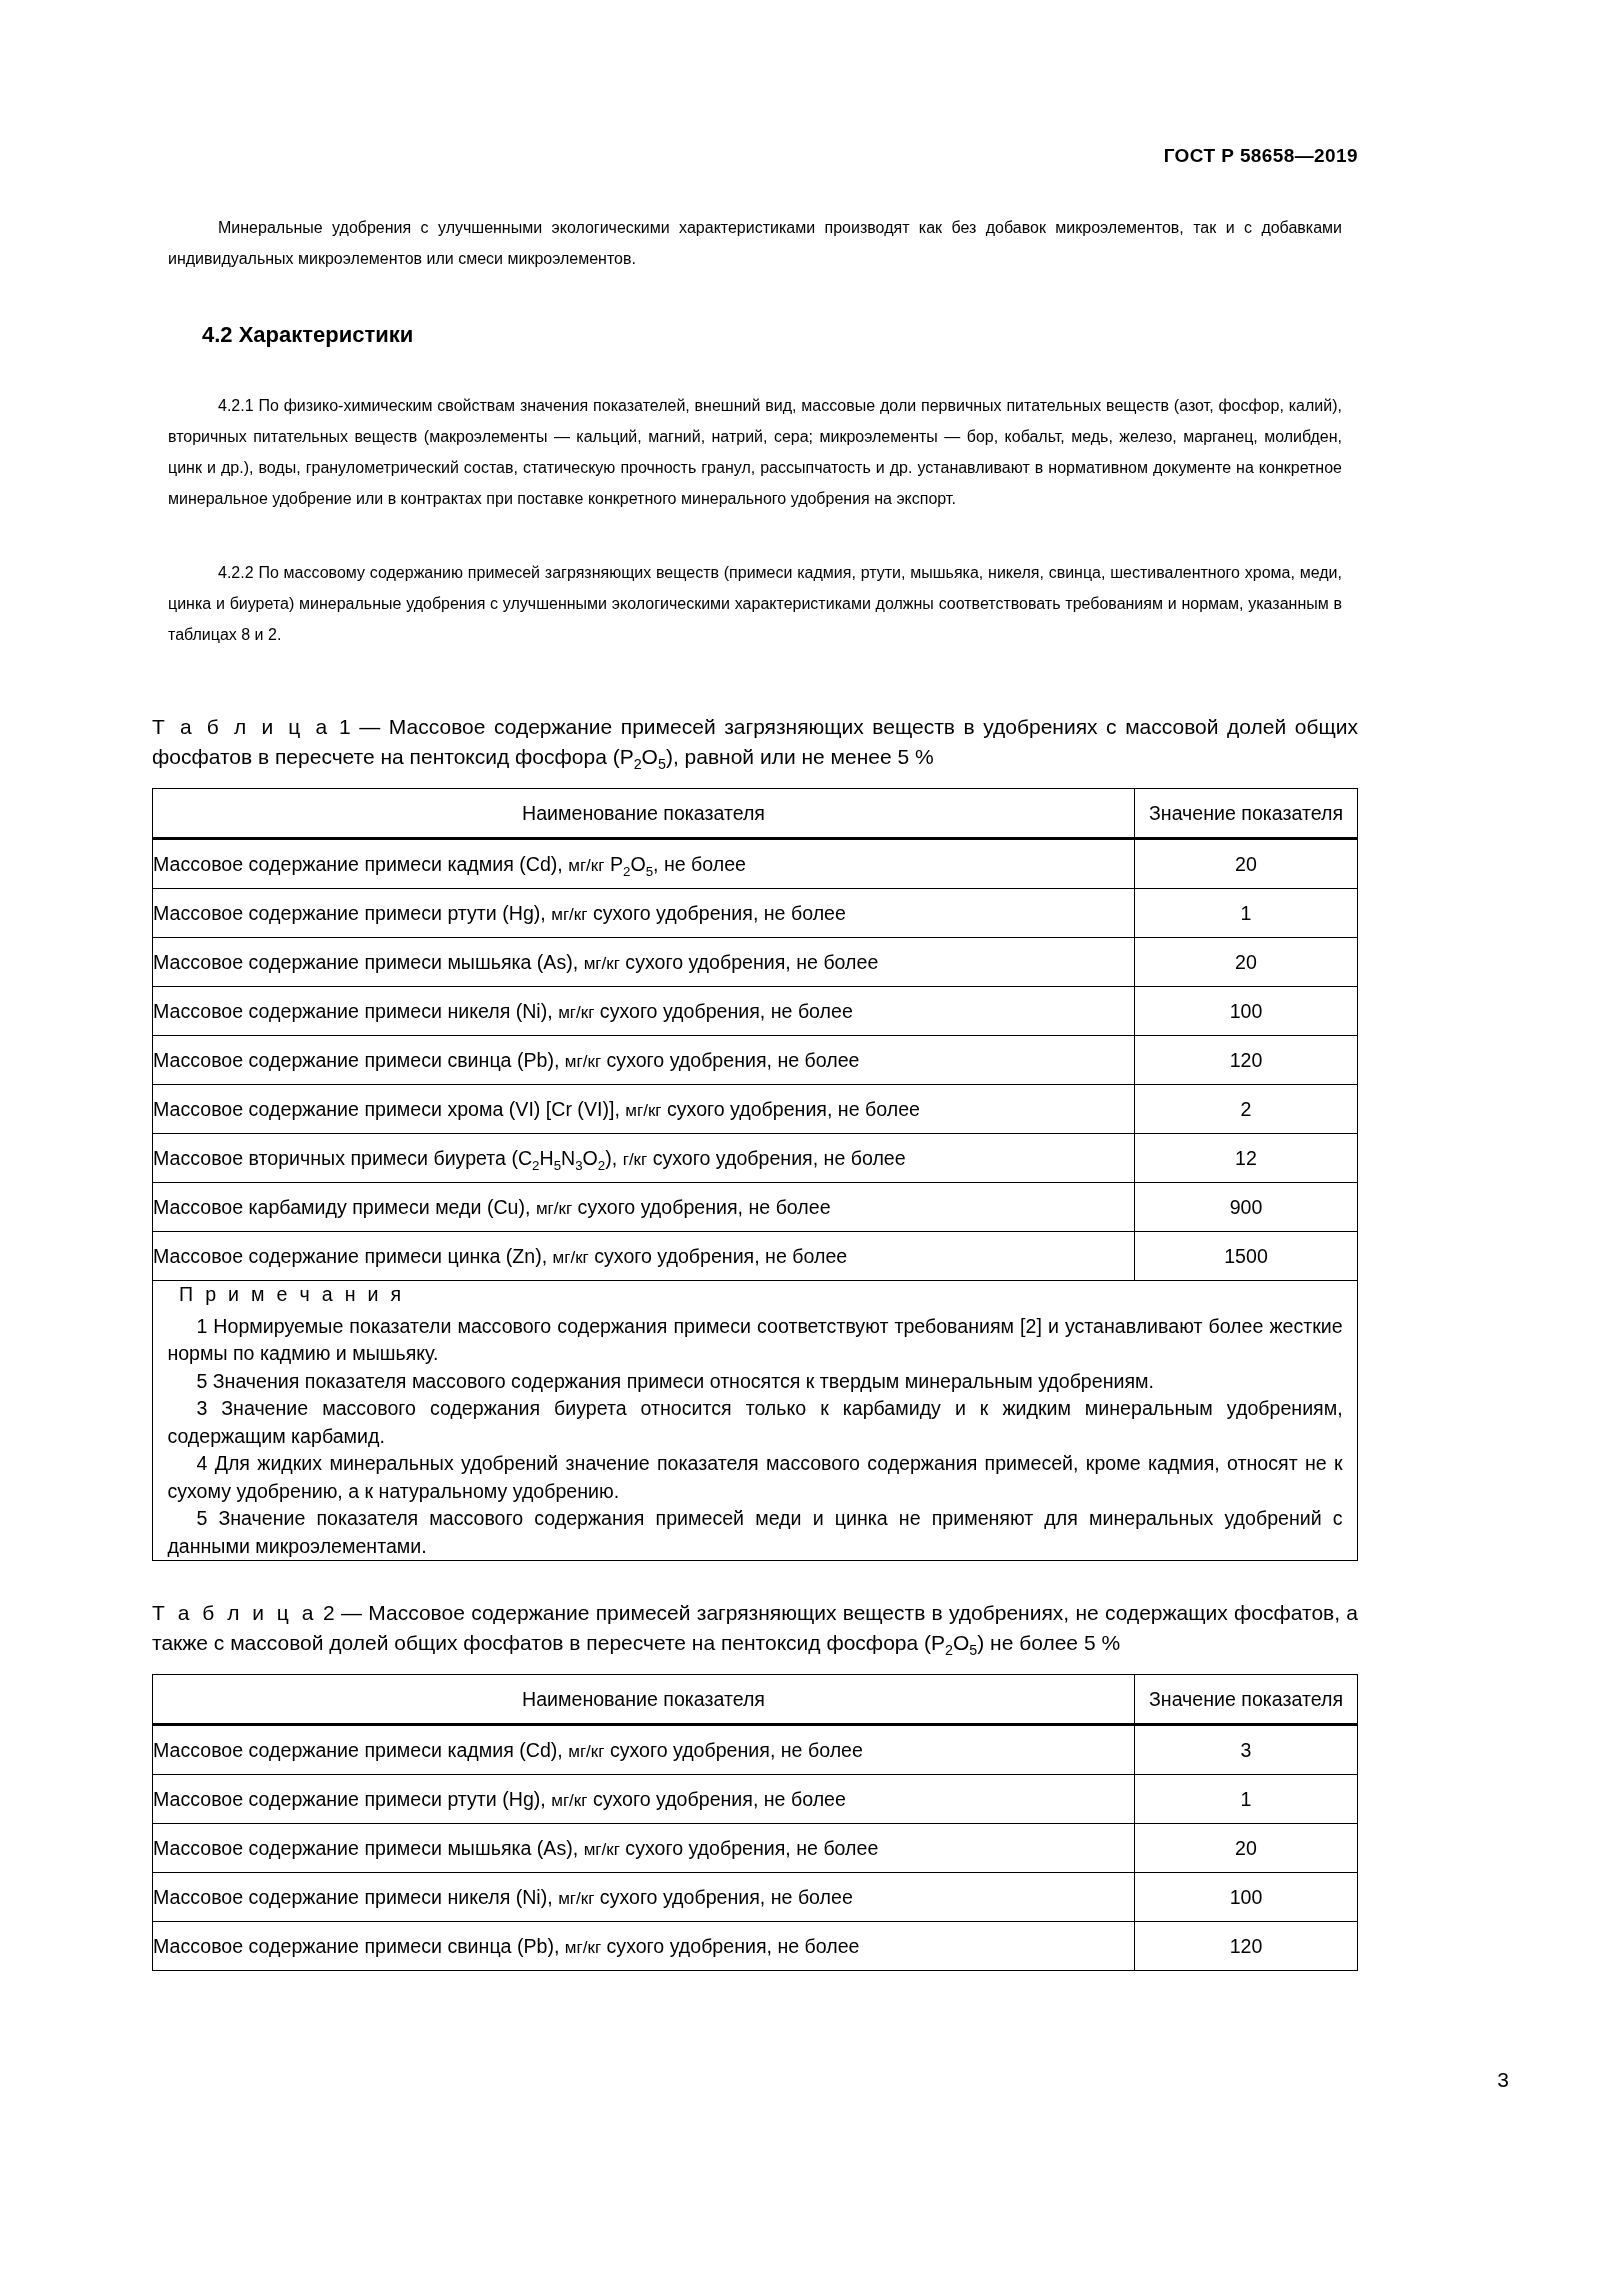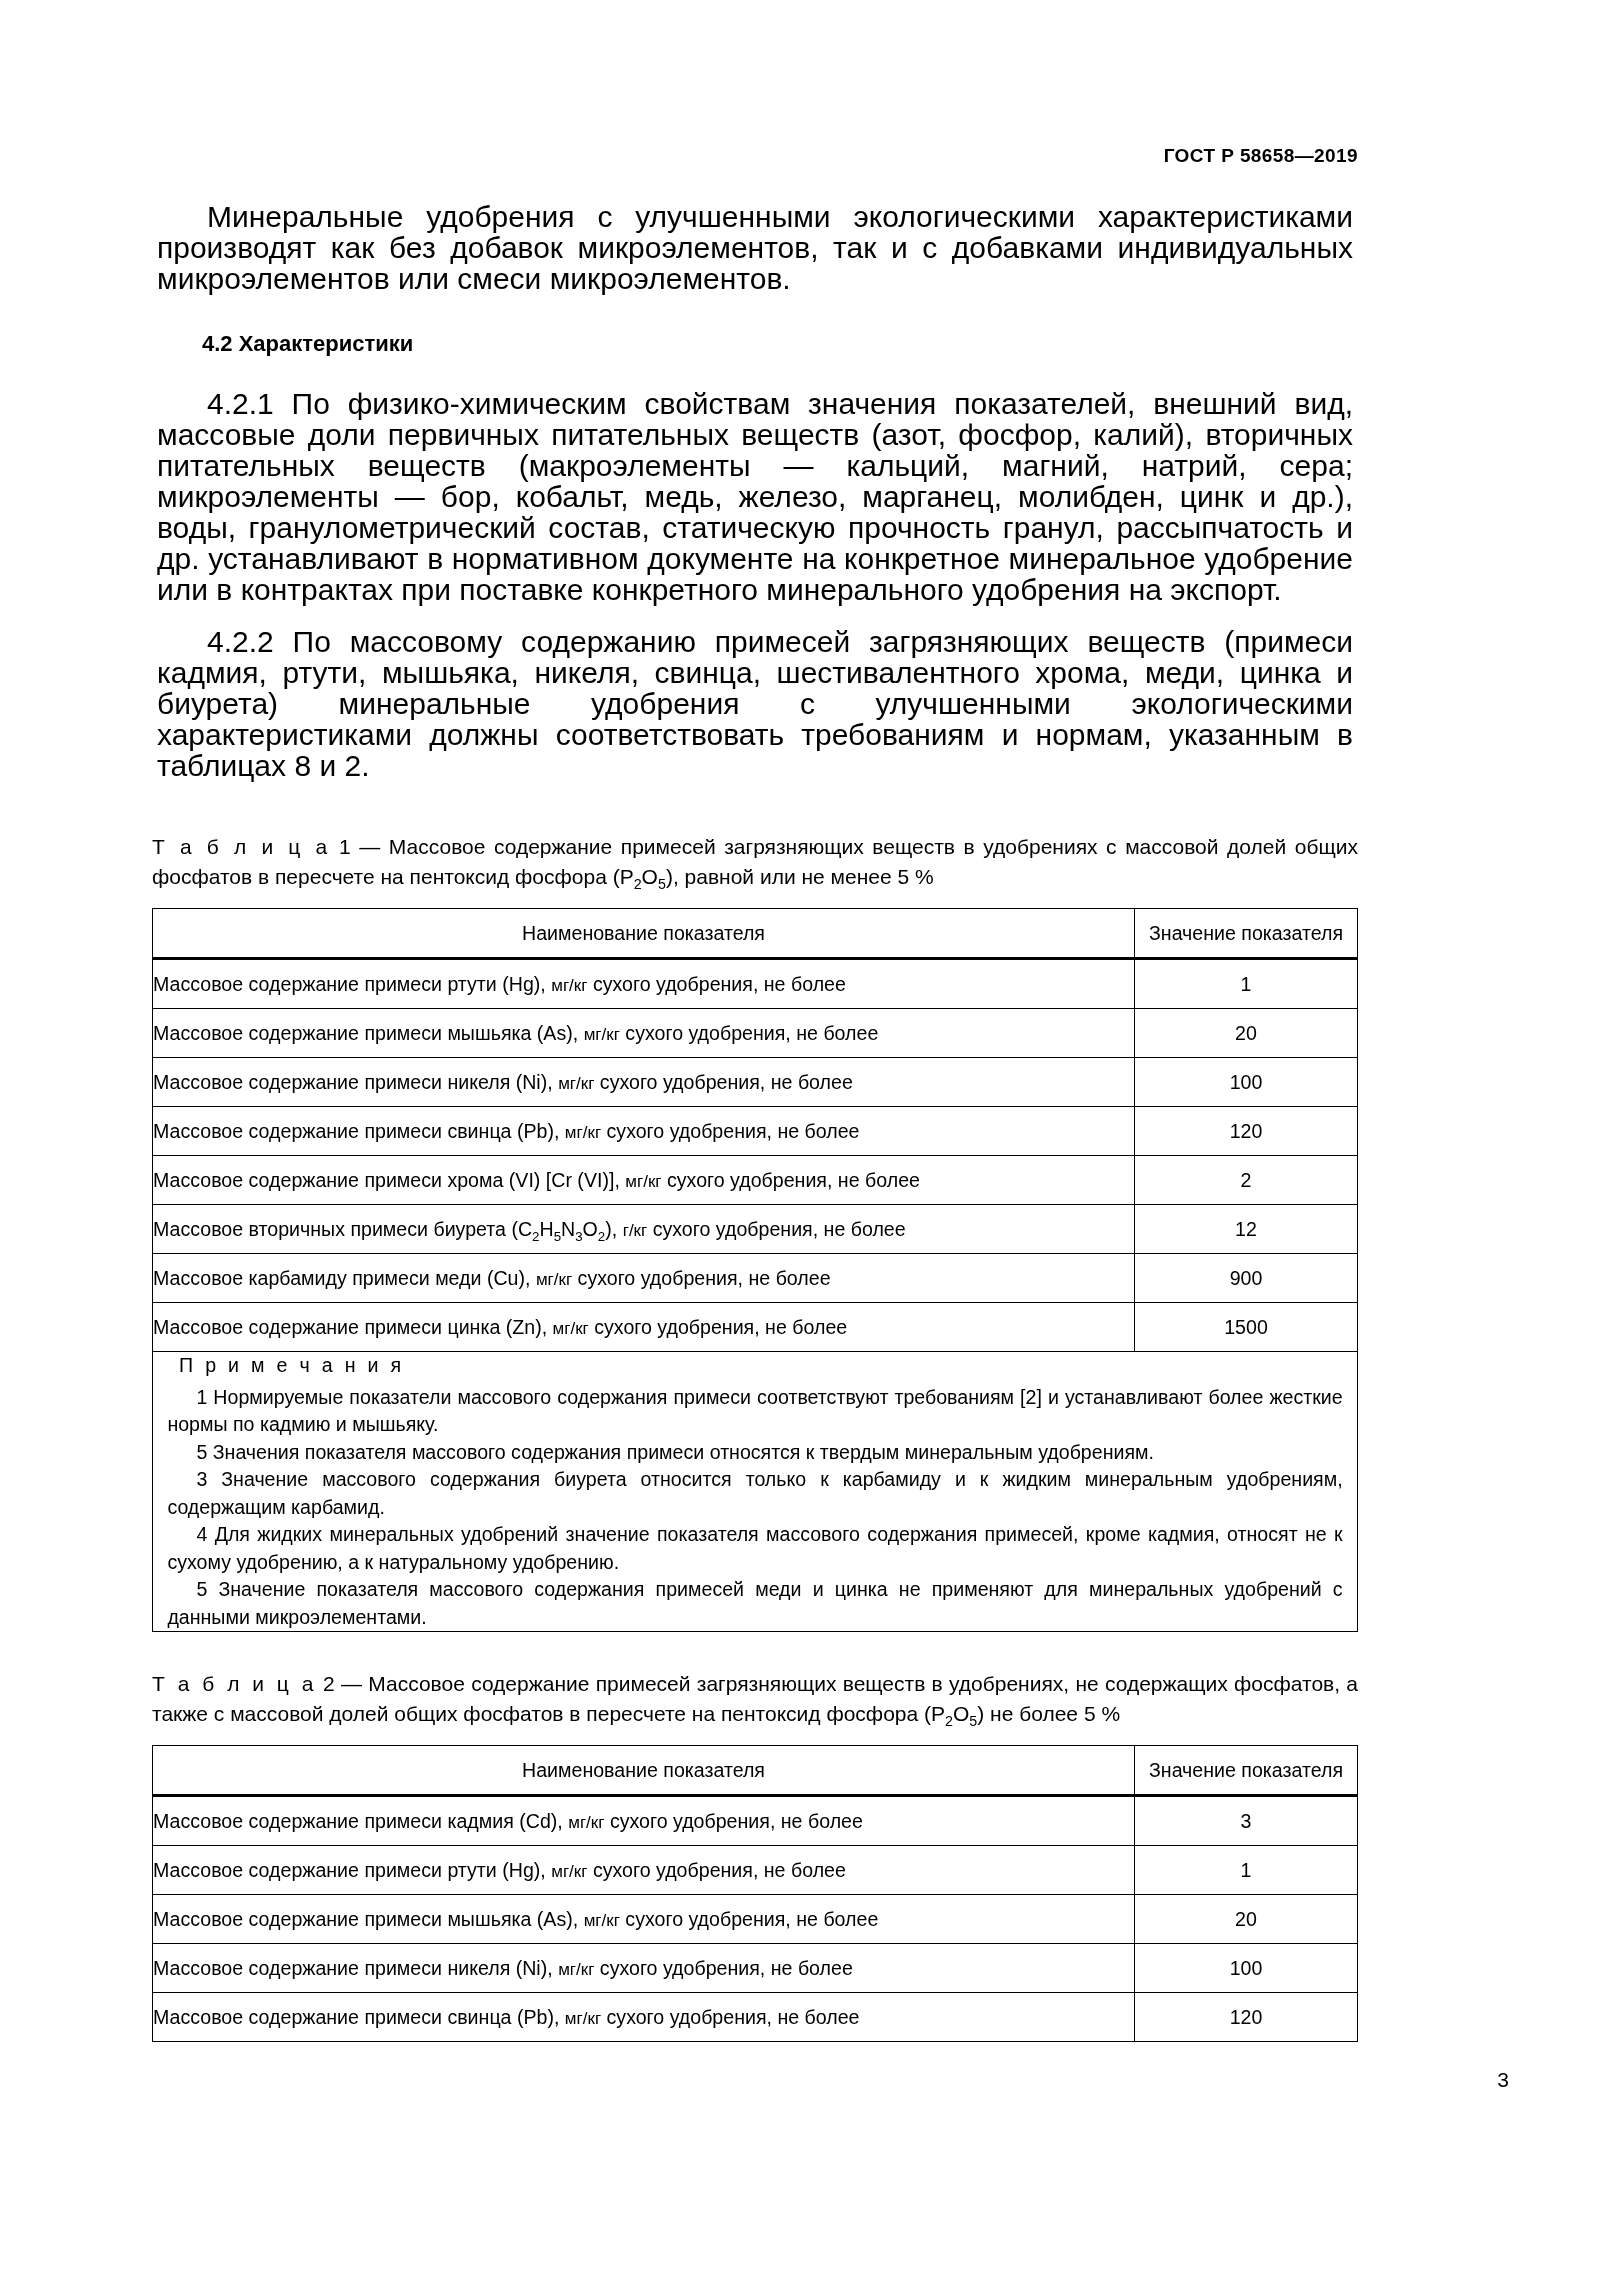--- a/index.html
+++ b/index.html
@@ -33,25 +33,25 @@
     right: 266px;
     top: 145px;
     font-size: 19px;
     font-weight: bold;
     letter-spacing: 0.4px;
     white-space: nowrap;
   }
 
   
   .para {
-    font-size: 30px;
+    font-size: 16px;
     line-height: 31px;
     text-align: justify;
     text-justify: inter-word;
-    margin: 5px;
+    margin: 16px;
     hyphens: manual;
   }
   .para.indent { text-indent: 50px; }
 
   .sec-head {
     font-size: 22px;
     font-weight: bold;
     line-height: 31px;
     margin: 0;
     text-indent: 50px;
@@ -175,20 +175,24 @@
           <col class="col-val">
         </colgroup>
       <thead>
         <tr>
           <th>Наименование показателя</th>
           <th>Значение показателя</th>
         </tr>
       </thead>
       <tbody>
 
+        <tr>
+          <td class="cell-name"><span>Массовое содержание примеси кадмия (Cd), </span><span class="units">мг/кг</span><span> P</span><sub>2</sub><span>O</span><sub>5</sub><span>, не более</span></td>
+          <td class="cell-val">20</td>
+        </tr>
 
         <tr>
           <td class="cell-name"><span>Массовое содержание примеси ртути (Hg), </span><span class="units">мг/кг</span><span> сухого удобрения, не более</span></td>
           <td class="cell-val">1</td>
         </tr>
 
         <tr>
           <td class="cell-name"><span>Массовое содержание примеси мышьяка (As), </span><span class="units">мг/кг</span><span> сухого удобрения, не более</span></td>
           <td class="cell-val">20</td>
         </tr>

